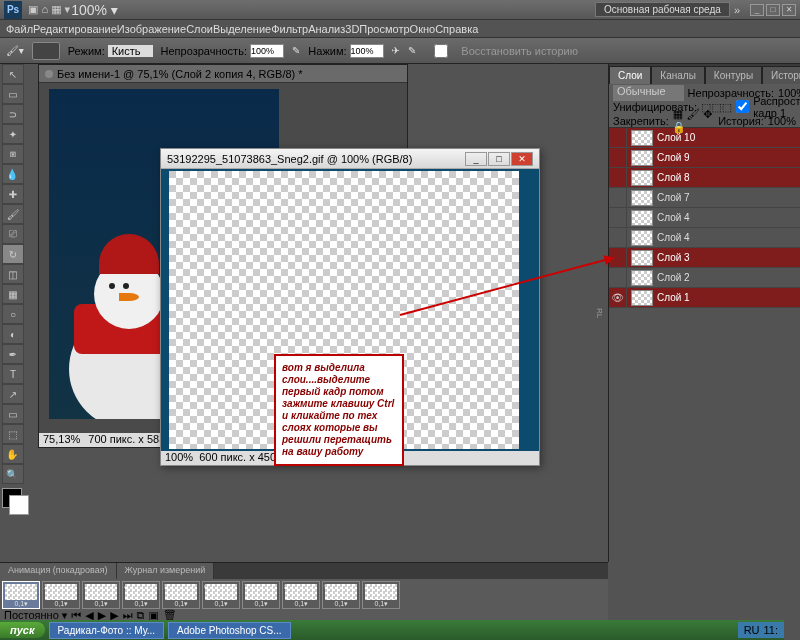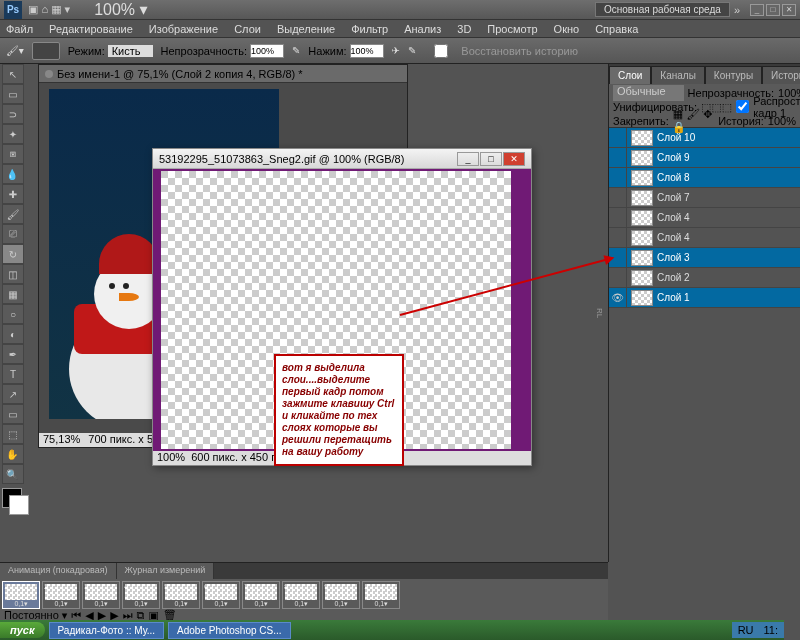--- a/index.html
+++ b/index.html
@@ -1,24 +1,24 @@
 <!DOCTYPE html>
 <html><head>
 <meta charset="utf-8">
 <style>
 *{margin:0;padding:0;box-sizing:border-box;font-family:Tahoma,Arial,sans-serif;font-size:11px;color:#000}
 body{background:#535353;width:800px;height:640px;overflow:hidden;position:relative}
 .topbar{height:20px;background:linear-gradient(#6e6e6e,#575757);display:flex;align-items:center;padding:0 4px;border-bottom:1px solid #333}
 .ps{background:#1a3a5a;color:#9cf;width:18px;height:18px;display:flex;align-items:center;justify-content:center;font-weight:bold;font-size:10px;border-radius:0}
 .topbar .icons{display:flex;gap:6px;margin-left:6px;color:#ccc}
-.topbar .zoom{margin-left:24px;color:#ddd;font-size:16px}
+.topbar .zoom{margin-left:1px;color:#ddd;font-size:14px}
 .workspace-btn{margin-left:auto;background:#444;border:1px solid #777;color:#ddd;padding:1px 8px;font-size:10px}
 .wincontrols{display:flex;gap:2px;margin-left:6px}
 .wincontrols span{width:14px;height:12px;border:1px solid #999;background:#666;color:#ccc;font-size:8px;text-align:center;line-height:10px}
-.menubar{height:18px;background:#535353;display:flex;align-items:center;padding:0 6px;gap:16px;border-bottom:1px solid #333}
+.menubar{height:18px;background:#535353;display:flex;align-items:center;padding:0 6px;gap:0;border-bottom:1px solid #333}
 .menubar span{color:#ddd;font-size:11px}
 .optbar{height:26px;background:linear-gradient(#6a6a6a,#565656);display:flex;align-items:center;padding:0 6px;gap:8px;border-bottom:1px solid #222}
 .optbar .it{display:flex;align-items:center;gap:3px;color:#ddd;font-size:10px}
 .optbar input{width:34px;height:14px;font-size:9px;background:#fff;border:1px solid #888}
 .optbar .brush{width:28px;height:18px;background:#444;border:1px solid #888;border-radius:2px}
 .main{position:absolute;top:64px;left:0;right:0;bottom:78px;background:#535353}
 .toolbox{position:absolute;left:2px;top:0;width:24px;background:#535353;display:flex;flex-direction:column;gap:0}
 .toolbox .t{width:22px;height:20px;border:1px solid #444;background:#5a5a5a;color:#ccc;font-size:10px;display:flex;align-items:center;justify-content:center}
 .toolbox .swatch{width:20px;height:20px;background:#000;border:1px solid #999;margin-top:4px;position:relative}
 .toolbox .swatch::after{content:"";position:absolute;width:18px;height:18px;background:#fff;border:1px solid #999;top:6px;left:6px}
@@ -26,57 +26,57 @@
 .doc1 .tab{height:18px;background:#6a6a6a;display:flex;align-items:center;padding:0 6px;color:#ddd;font-size:10px;border-bottom:1px solid #333}
 .doc1 .canvas{position:absolute;top:24px;left:10px;width:230px;height:330px;background:linear-gradient(#0a2a4a,#134);overflow:hidden}
 .doc1 .status{position:absolute;bottom:0;left:0;right:0;height:14px;background:#ddd;font-size:9px;padding:0 4px;display:flex;gap:8px}
 .snowman{position:absolute;bottom:-10px;left:10px;width:140px;height:200px}
 .snowman .body{width:120px;height:120px;background:#e8e8e8;border-radius:50%;position:absolute;bottom:0;left:10px}
 .snowman .head{width:70px;height:70px;background:#f0f0f0;border-radius:50%;position:absolute;bottom:100px;left:35px}
 .snowman .hat{width:60px;height:40px;background:#b01818;position:absolute;bottom:155px;left:40px;border-radius:30px 30px 0 0}
 .snowman .scarf{width:110px;height:50px;background:#c01818;position:absolute;bottom:75px;left:15px;border-radius:8px}
 .snowman .nose{width:20px;height:8px;background:#e67810;position:absolute;bottom:128px;left:60px;border-radius:0 50% 50% 0}
 .snowman .eye{width:6px;height:6px;background:#222;border-radius:50%;position:absolute;bottom:140px}
-.doc2{position:absolute;left:152px;top:84px;width:380px;height:318px;background:#701a75;border:1px solid #888;box-shadow:2px 2px 8px rgba(0,0,0,.4)}
+.doc2{position:absolute;left:160px;top:84px;width:380px;height:318px;background:#0c4a6e;border:1px solid #888;box-shadow:2px 2px 8px rgba(0,0,0,.4)}
 .doc2 .titlebar{height:20px;background:linear-gradient(#f4f4f4,#d8d8d8);display:flex;align-items:center;padding:0 6px;font-size:10px;border-bottom:1px solid #aaa}
 .doc2 .titlebar .btns{margin-left:auto;display:flex;gap:1px}
 .doc2 .titlebar .btns span{width:22px;height:14px;border:1px solid #999;font-size:9px;text-align:center;line-height:12px}
 .doc2 .titlebar .cls{background:#d04030;color:#fff}
 .doc2 .cnv{position:absolute;top:22px;left:8px;right:20px;bottom:16px;background-image:repeating-conic-gradient(#fff 0 25%,#ccc 0 50%);background-size:14px 14px}
 .doc2 .status{position:absolute;bottom:0;left:0;right:0;height:14px;background:#ddd;font-size:9px;padding:0 4px;display:flex;gap:6px}
 .note{position:absolute;left:274px;top:290px;width:130px;background:#fff;border:2px solid #b00;padding:6px;font-size:10px;font-style:italic;font-weight:bold;color:#800;z-index:20;line-height:1.2}
 .arrow{position:absolute;left:400px;top:250px;width:220px;height:2px;background:#c00;transform:rotate(-15deg);transform-origin:left;z-index:15}
 .arrow::after{content:"";position:absolute;right:-2px;top:-4px;border-left:10px solid #c00;border-top:5px solid transparent;border-bottom:5px solid transparent}
 .panels{position:absolute;right:0;top:0;width:192px;bottom:0;background:#535353;border-left:1px solid #222}
 .ptabs{height:20px;background:#3a3a3a;display:flex;align-items:flex-end}
 .ptabs span{padding:3px 8px;color:#bbb;font-size:10px;background:#535353;border:1px solid #222;border-bottom:none}
 .ptabs .act{background:#6a6a6a;color:#fff}
 .pctrl{height:44px;background:#5a5a5a;border-bottom:1px solid #333;padding:2px 4px;color:#888;font-size:9px}
 .pctrl .row{display:flex;align-items:center;gap:4px;height:14px}
 .layers{background:#535353}
 .layer{height:20px;display:flex;align-items:center;border-bottom:1px solid #444}
-.layer.sel{background:#0369a1}
+.layer.sel{background:#7f1d1d}
 .layer .eye{width:18px;height:20px;border-right:1px solid #444;display:flex;align-items:center;justify-content:center;color:#ccc;font-size:10px}
 .layer .thumb{width:22px;height:16px;margin:0 4px;border:1px solid #888;background-image:repeating-conic-gradient(#fff 0 25%,#ccc 0 50%);background-size:6px 6px}
 .layer .nm{color:#fff;font-size:10px}
 .layer:not(.sel) .nm{color:#ddd}
 .anim{position:absolute;left:0;right:192px;bottom:20px;height:58px;background:#5a5a5a;border-top:1px solid #222}
 .anim .tabs{height:16px;background:#3a3a3a;display:flex}
 .anim .tabs span{padding:2px 8px;color:#bbb;font-size:9px;background:#5a5a5a;border-right:1px solid #333}
 .anim .frames{display:flex;padding:2px;gap:2px;height:30px}
 .frame{width:38px;height:28px;border:1px solid #888;background:#5a5a5a;position:relative}
 .frame.sel{border:1px solid #fff;background:#6a7a9a}
 .frame .th{position:absolute;top:2px;left:2px;right:2px;height:16px;background-image:repeating-conic-gradient(#fff 0 25%,#ccc 0 50%);background-size:5px 5px}
 .frame .n{position:absolute;top:0;left:1px;font-size:8px;color:#ddd}
 .frame .d{position:absolute;bottom:0;left:0;right:0;text-align:center;font-size:7px;color:#ddd}
 .anim .ctrls{height:12px;display:flex;align-items:center;gap:4px;padding:0 4px;font-size:8px;color:#ccc}
 .taskbar{position:absolute;bottom:0;left:0;right:16px;height:20px;background:linear-gradient(#3a7a3a,#2a5a2a);display:flex;align-items:center}
 .start{background:linear-gradient(#5aaa3a,#3a7a2a);color:#fff;padding:2px 10px;font-weight:bold;font-size:11px;font-style:italic;border-radius:0 8px 8px 0}
 .task{background:#3a6aaa;color:#fff;padding:2px 8px;margin-left:4px;font-size:10px;border:1px solid #5a8aca}
-.tray{margin-left:auto;background:#3a7aaa;color:#fff;padding:2px 6px;font-size:10px;display:flex;gap:10px}
+.tray{margin-left:auto;background:#3a7aaa;color:#fff;padding:2px 6px;font-size:10px;display:flex;gap:4px}
 .rulerbar{position:absolute;right:196px;top:64px;bottom:78px;width:14px;background:#535353;color:#999;font-size:8px;writing-mode:vertical-rl;text-align:center}
 </style>
 </head>
 <body>
 
 <div class="topbar">
   <div class="ps">Ps</div>
   <div class="icons">▣ ⌂ ▦ ▾</div>
   <div class="zoom">100% ▾</div>
   <button class="workspace-btn">Основная рабочая среда</button>

